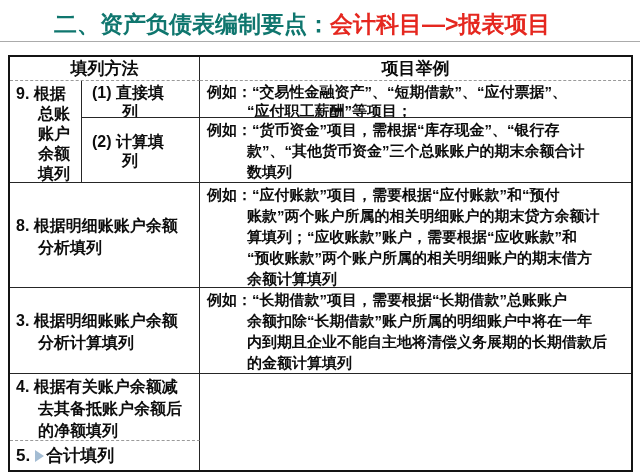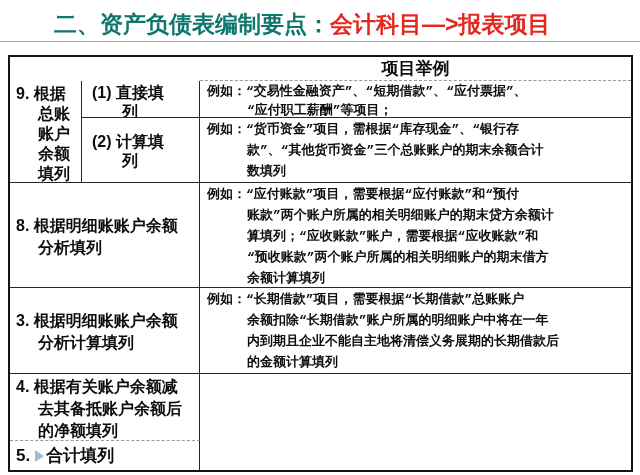--- a/index.html
+++ b/index.html
@@ -41,22 +41,22 @@
   .txt { white-space:pre-line; font-weight:bold; }
   .method-txt {
     font-size:16px; line-height:22px;
     padding:3px 4px 0 28px; text-indent:-22px;
   }
   .sub-txt {
     font-size:16px; line-height:19px;
     padding:2px 4px 0 40px; text-indent:-30px;
   }
   .ex-txt {
-    font-size:13px; line-height:21px;
-    padding:1px 6px 0 47px; text-indent:-40px;font-family:Liberation Mono, monospace;
+    font-size:15px; line-height:21px;
+    padding:1px 6px 0 47px; text-indent:-40px;
   }
   
   .h1 { grid-column:1/3; grid-row:1; }
   .h2 { grid-column:3;   grid-row:1; }
   .m1 { grid-column:1;   grid-row:2/4; }
   .s1 { grid-column:2;   grid-row:2; }
   .e1 { grid-column:3;   grid-row:2; }
   .s2 { grid-column:2;   grid-row:3; }
   .e2 { grid-column:3;   grid-row:3; }
   .m2 { grid-column:1/3; grid-row:4; }
@@ -85,20 +85,21 @@
 <body>
 
 <div class="title">
   <span class="t-blue">二、资产负债表编制要点：</span><span class="t-red">会计科目—&gt;报表项目</span>
 </div>
 
 <div class="divider"></div>
 
 <div class="tbl">
 
+  <div class="cell head h1 b-r b-bd">填列方法</div>
   <div class="cell head h2 b-bd">项目举例</div>
 
   <div class="cell m1 b-r b-b">
     <div class="txt method-txt">9. 根据
 总账
 账户
 余额
 填列</div>
   </div>
   <div class="cell s1 b-r b-b">

